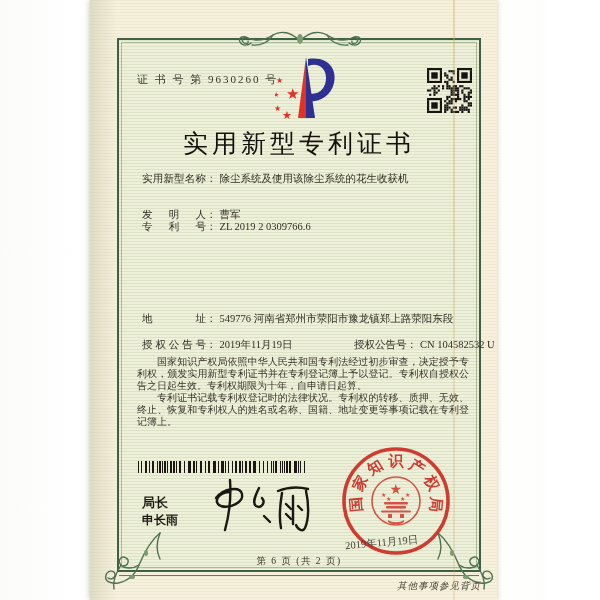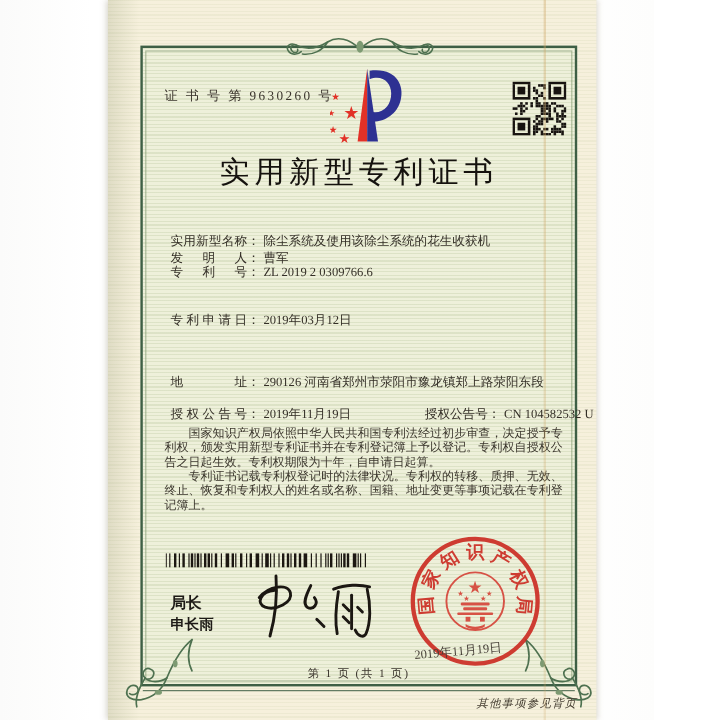--- a/index.html
+++ b/index.html
@@ -248,34 +248,31 @@
         <rect x="11" y="20" width="1" height="1" fill="#171310"></rect>
         <rect x="12" y="20" width="1" height="1" fill="#171310"></rect>
         <rect x="13" y="20" width="1" height="1" fill="#171310"></rect>
         <rect x="14" y="20" width="1" height="1" fill="#171310"></rect>
         <rect x="16" y="20" width="1" height="1" fill="#171310"></rect>
         <rect x="19" y="20" width="1" height="1" fill="#171310"></rect>
       </svg>
 
     <div class="title">实用新型专利证书</div>
 
-    <div class="row" style="top:194px">
+    <div class="row" style="top:172px">
       <span class="lbl">实用新型名称</span><span class="colon">：</span><span>除尘系统及使用该除尘系统的花生收获机</span>
     </div>
     <div class="row" style="top:208px">
       <span class="lbl">发明人</span><span class="colon">：</span><span>曹军</span>
     </div>
     <div class="row" style="top:220px">
       <span class="lbl">专利号</span><span class="colon">：</span><span>ZL 2019 2 0309766.6</span>
     </div>
-    <div class="row" style="top:260px">
-      <span class="lbl">专利申请日</span><span class="colon">：</span><span>2019年03月12日</span>
-    </div>
     <div class="row" style="top:312px">
-      <span class="lbl">地址</span><span class="colon">：</span><span>290126 河南省郑州市荥阳市豫龙镇郑上路荥阳东段</span>
+      <span class="lbl">地址</span><span class="colon">：</span><span>549776 河南省郑州市荥阳市豫龙镇郑上路荥阳东段</span>
     </div>
     <div class="row" style="top:338px;width:332px">
       <span class="lbl">授权公告号</span><span class="colon">：</span><span>2019年11月19日</span>
       <span class="grant-no"><span>授权公告号</span><span class="colon">：</span><span>CN 104582532 U</span></span>
     </div>
 
     <div class="paras">
       <p>国家知识产权局依照中华人民共和国专利法经过初步审查，决定授予专利权，颁发实用新型专利证书并在专利登记簿上予以登记。专利权自授权公告之日起生效。专利权期限为十年，自申请日起算。</p>
       <p>专利证书记载专利权登记时的法律状况。专利权的转移、质押、无效、终止、恢复和专利权人的姓名或名称、国籍、地址变更等事项记载在专利登记簿上。</p>
     </div>
@@ -377,19 +374,19 @@
             <rect x="45" y="69.5" width="30" height="2" rx="1"></rect>
             <rect x="52" y="73" width="4" height="4"></rect>
             <rect x="64" y="73" width="4" height="4"></rect>
             <path d="M52,79 C56,82 64,82 68,79 L68,81 C64,84 56,84 52,81 Z"></path>
           </g>
         </g>
         <text x="46" y="105" font-size="10.5" fill="#38302a" text-anchor="middle" transform="rotate(-5 46 105)" font-family="'Liberation Serif',serif">2019年11月19日</text>
       </g>
     </svg>
 
-    <div class="page-info">第 1 页 (共 1 页)</div>
+    <div class="page-info">第 6 页 (共 2 页)</div>
 
     <div class="footer-note">其他事项参见背页</div>
 
     <div class="crease" style="left:363px"></div>
   </div>
 </div>
 
 </body></html>

